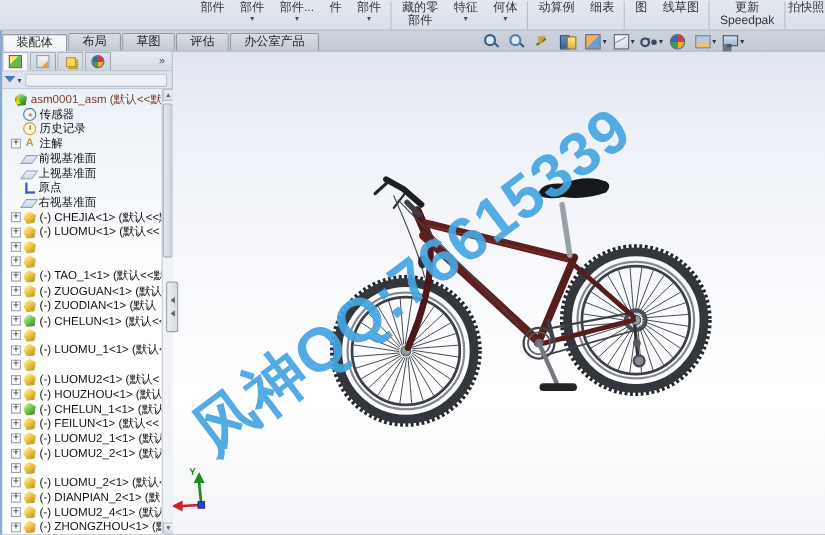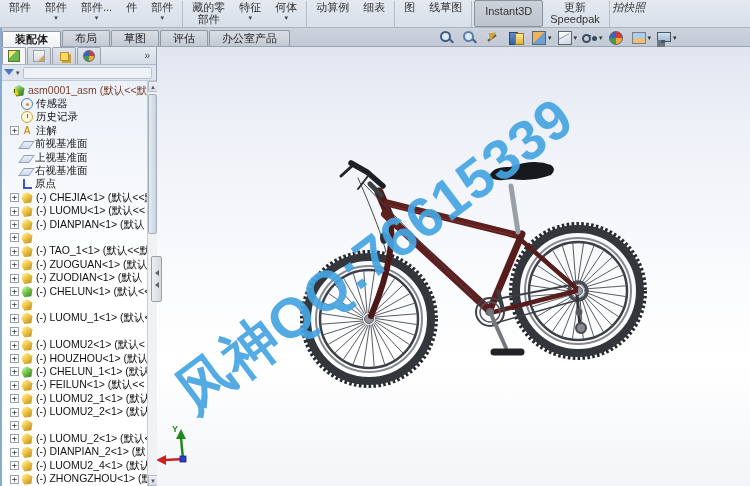--- a/index.html
+++ b/index.html
@@ -3,35 +3,35 @@
 <meta charset="utf-8">
 <style>
   html,body{margin:0;padding:0;background:#9aa4b0;}
   *{box-sizing:border-box;}
   .app{position:relative;width:750px;height:486px;overflow:hidden;
        font-family:"Liberation Sans","DejaVu Sans",sans-serif;color:#222;background:#dde3ec;}
   .left-frame{position:absolute;left:0;top:28px;bottom:0;width:2px;background:#86abd3;z-index:60;}
 
   
   .ribbon{position:absolute;left:0;top:0;width:750px;height:28px;background:linear-gradient(#e4e9f1,#d8dfe9);
-          border-bottom:1px solid #aab3bf;display:flex;align-items:flex-start;overflow:hidden;padding-left:2px;}
+          border-bottom:1px solid #aab3bf;display:flex;align-items:flex-start;overflow:hidden;padding-left:14px;justify-content:flex-end;}
   .rbtn{display:flex;flex-direction:column;align-items:center;padding:1px 7px 0 7px;font-size:11px;line-height:12px;color:#333;white-space:nowrap;}
   .rbtn .blines div{text-align:center;}
   .bcaret{font-size:7px;color:#444;margin-top:2px;line-height:6px;}
   .rbtn.pressed{background:linear-gradient(#cdd2da,#bdc3cd);border:1px solid #8a929e;border-radius:2px;height:27px;justify-content:flex-start;padding:4px 10px 0 10px;}
-  .rbtn.trunc{max-width:34px;overflow:hidden;font-style:italic;}
+  .rbtn.trunc{max-width:34px;overflow:hidden;}
   .rsep{width:1px;height:26px;background:#b6bec9;margin:1px 2px 0 2px;flex:none;}
 
   
   .tabband{position:absolute;left:0;top:28px;width:750px;height:19px;background:linear-gradient(#ccd3dd,#c2cad5);
            border-bottom:1px solid #9aa3b0;display:flex;align-items:flex-end;}
   .doc-tabs{display:flex;align-items:flex-end;height:18px;margin-left:2px;}
   .dtab{font-size:11px;line-height:15px;padding:0 12px;margin-right:1px;background:linear-gradient(#d9dee5,#c3c9d3);
         border:1px solid #8f97a3;border-bottom:none;border-radius:2px 2px 0 0;color:#222;white-space:nowrap;}
-  .dtab.active{background:linear-gradient(#fbfcfe,#eef1f5);position:relative;top:1px;font-weight:bold;}
+  .dtab.active{background:linear-gradient(#fbfcfe,#eef1f5);position:relative;top:1px;font-weight:normal;}
   
   .hud{position:absolute;left:437px;top:1px;display:flex;align-items:center;height:17px;}
   .hic{width:15px;height:15px;position:relative;display:inline-block;margin:0 2px;flex:none;}
   .hcaret{font-size:7px;color:#333;margin:0 3px 0 0;}
   .hgap{width:4px;}
   .hic-zoom-to-fit::before,.hic-zoom-to-area::before{content:"";position:absolute;left:1px;top:1px;width:7px;height:7px;border:2px solid #3e5d80;border-radius:50%;background:#dce9f5;}
   .hic-zoom-to-fit::after,.hic-zoom-to-area::after{content:"";position:absolute;left:10px;top:10px;width:5px;height:2px;background:#3e5d80;transform:rotate(45deg);}
   .hic-zoom-to-area::before{border-color:#5a7da3;}
   .hic-previous-view::before{content:"";position:absolute;left:2px;top:7px;width:10px;height:2px;background:#6a5a20;transform:rotate(-35deg);}
   .hic-previous-view::after{content:"";position:absolute;left:1px;top:2px;border-left:5px solid transparent;border-right:5px solid transparent;border-bottom:6px solid #caa23c;transform:rotate(-55deg);}
@@ -177,25 +177,20 @@
       <div class="blines">
           <div>图</div>
         </div>
     </div>
       <div class="rbtn">
       <div class="blines">
           <div>线草图</div>
         </div>
     </div>
       <div class="rsep"></div>
-      <div class="rbtn pressed">
-      <div class="blines">
-          <div>Instant3D</div>
-        </div>
-    </div>
       <div class="rbtn">
       <div class="blines">
           <div>更新</div>
           <div>Speedpak</div>
         </div>
     </div>
       <div class="rsep"></div>
       <div class="rbtn trunc">
       <div class="blines">
           <div>拍快照</div>
@@ -288,42 +283,41 @@
         <span class="ti ti-plane"></span>
         <span class="tlabel">前视基准面</span>
       </div>
           <div class="tree-row">
         <span class="exp hidden"></span>
         <span class="ti ti-plane"></span>
         <span class="tlabel">上视基准面</span>
       </div>
           <div class="tree-row">
         <span class="exp hidden"></span>
+        <span class="ti ti-origin"></span>
+        <span class="tlabel">原点</span>
+      </div>
+          <div class="tree-row">
+        <span class="exp hidden"></span>
         <span class="ti ti-plane"></span>
         <span class="tlabel">右视基准面</span>
       </div>
           <div class="tree-row">
-        <span class="exp hidden"></span>
-        <span class="ti ti-origin"></span>
-        <span class="tlabel">原点</span>
-      </div>
-          <div class="tree-row">
         <span class="exp">+</span>
         <span class="ti ti-part"></span>
         <span class="tlabel">(-) CHEJIA&lt;1&gt; (默认&lt;&lt;默</span>
       </div>
           <div class="tree-row">
         <span class="exp">+</span>
         <span class="ti ti-part"></span>
         <span class="tlabel">(-) LUOMU&lt;1&gt; (默认&lt;&lt;</span>
       </div>
           <div class="tree-row">
         <span class="exp">+</span>
         <span class="ti ti-part"></span>
-        <span class="tlabel">(-) DIANPIAN&lt;1&gt; (默认</span>
       </div>
           <div class="tree-row">
         <span class="exp">+</span>
         <span class="ti ti-part"></span>
       </div>
           <div class="tree-row">
         <span class="exp">+</span>
         <span class="ti ti-part"></span>
         <span class="tlabel">(-) TAO_1&lt;1&gt; (默认&lt;&lt;默</span>
       </div>

